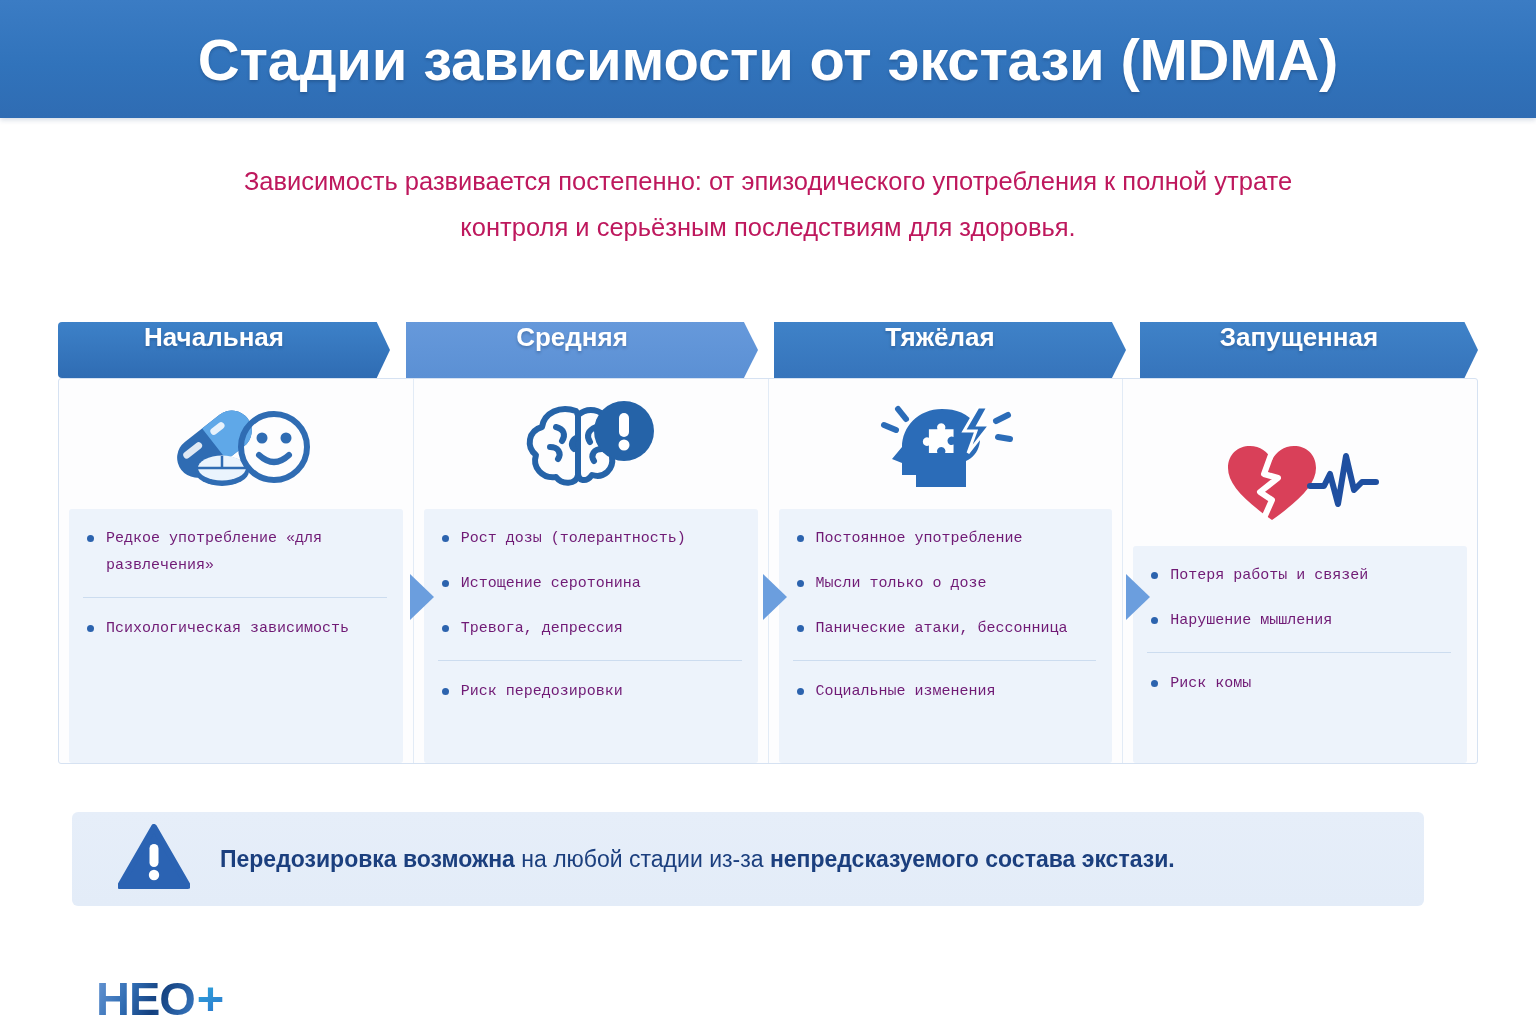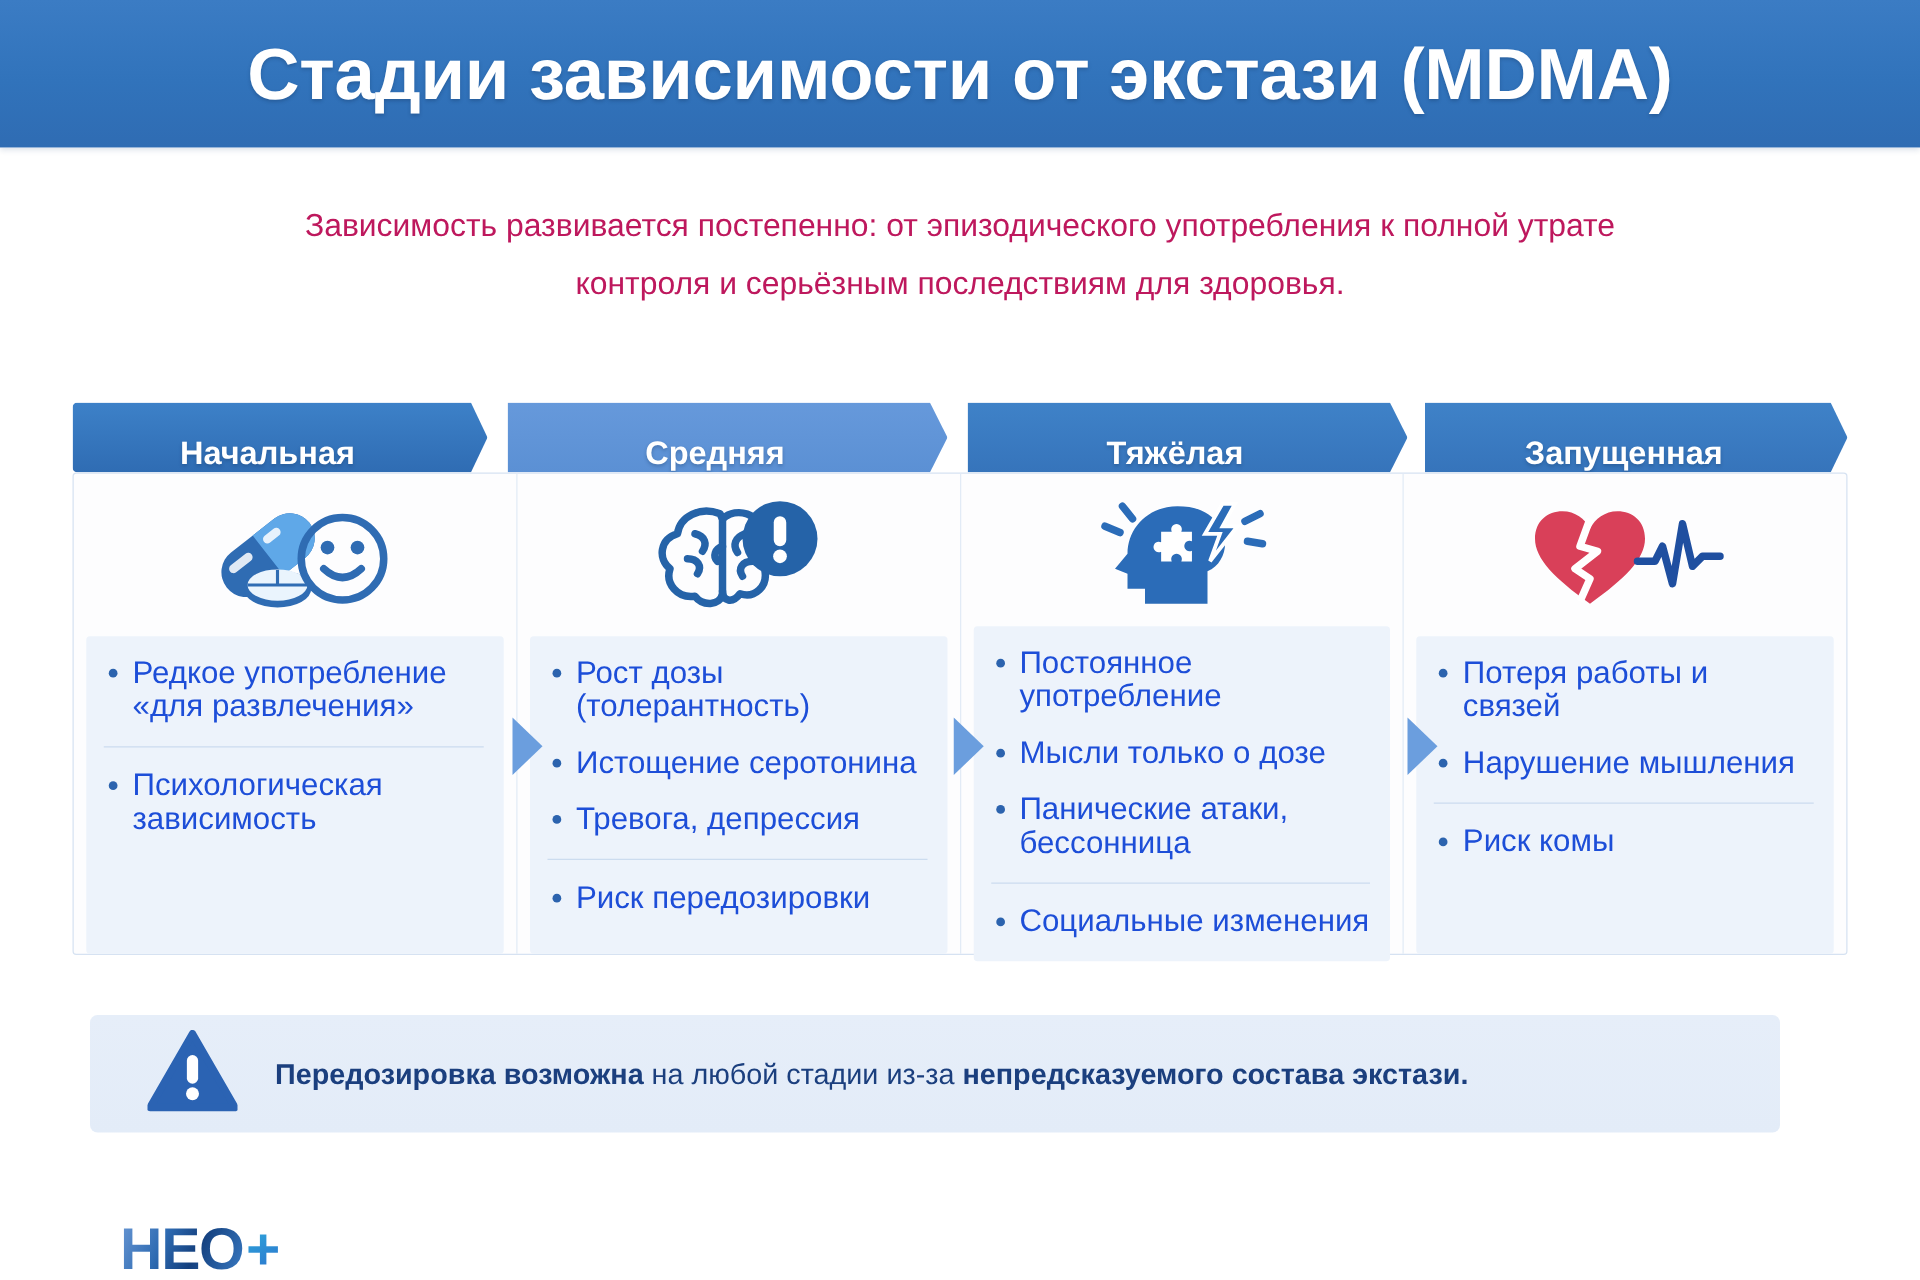--- a/index.html
+++ b/index.html
@@ -62,21 +62,21 @@
     height: 56px;
   }
   .chev {
     position: absolute;
     top: 0;
     height: 56px;
     color: #ffffff;
     font-size: 26px;
     font-weight: bold;
     display: flex;
-    align-items: flex-end;
+    align-items: flex-start;
     justify-content: center;
     text-shadow: 0 2px 3px rgba(15,45,85,0.30);
     box-sizing: border-box;
   }
   .chev .chev-label { position: relative; left: -10px; }
   .chev-1 {
     left: 0; width: 332px;
     background: linear-gradient(180deg, #3d81c8 0%, #2f6cb3 100%);
     clip-path: polygon(0 0, 96% 0, 100% 50%, 96% 100%, 0 100%);
     border-radius: 4px 0 0 4px;
@@ -112,45 +112,45 @@
   .col {
     flex: 1 1 0;
     position: relative;
     box-sizing: border-box;
     border-right: 1px solid #e2ebf6;
     display: flex;
     flex-direction: column;
     align-items: center;
     padding: 14px 10px 0 10px;
   }
-  .col:last-child { border-right: none; }
+  .col:last-child { border-right: none; margin-top: 37px; }
 
   .icon-box {
     height: 104px;
     display: flex;
     align-items: center;
     justify-content: center;
   }
   .bullets {
     background: #edf3fb;
     border-radius: 3px;
     width: 100%;
     box-sizing: border-box;
     padding: 16px 16px 18px 14px;
     margin-top: 12px;
     flex: 1;
   }
   .bullet {
     position: relative;
-    color: #1d4ed8;
-    font-size: 25px;
+    color: #701a75;
+    font-size: 15px;
     line-height: 27px;
     padding-left: 23px;
     margin-bottom: 18px;
-    font-family: Liberation Sans, sans-serif;
+    font-family: Liberation Mono, monospace;
   }
   .bullet:last-child { margin-bottom: 0; }
   .bullet::before {
     content: "";
     position: absolute;
     left: 4px; top: 10px;
     width: 7px; height: 7px;
     border-radius: 50%;
     background: #2c63ae;
   }

